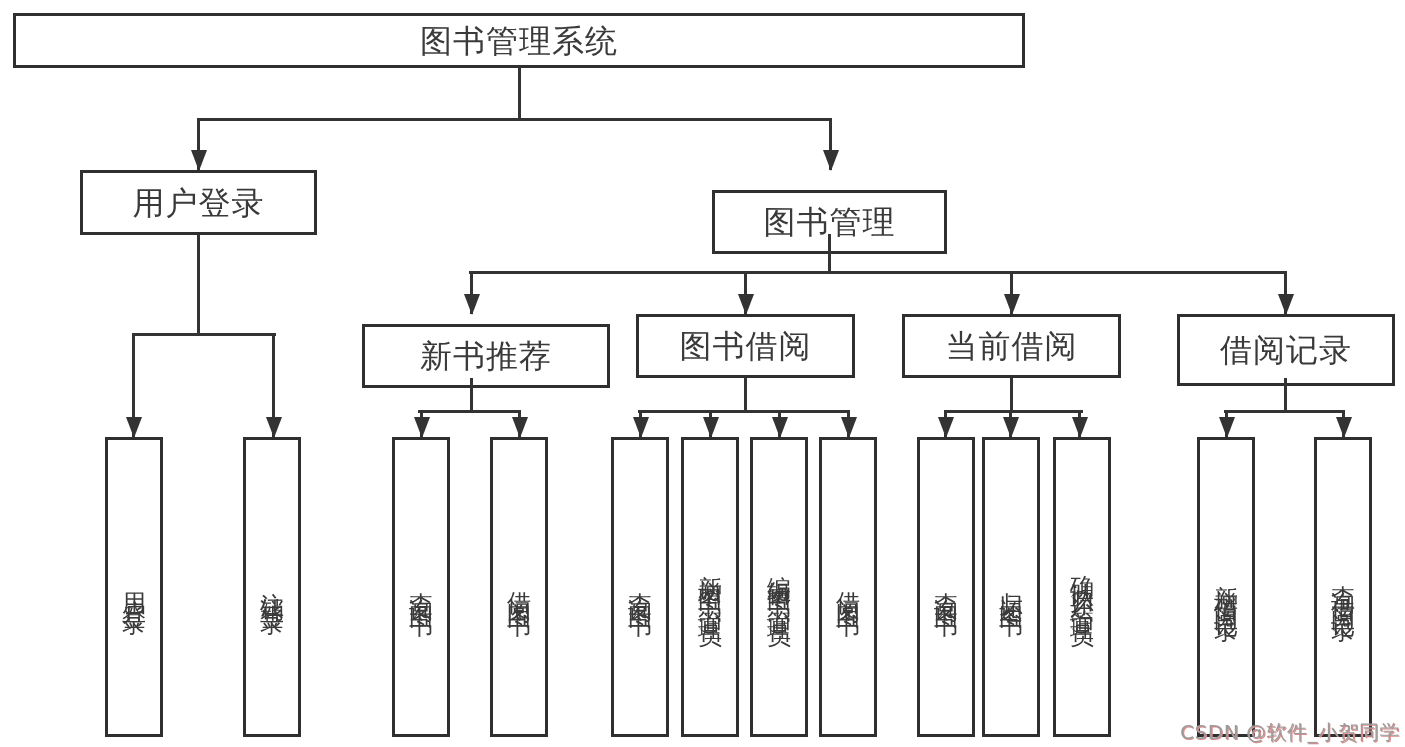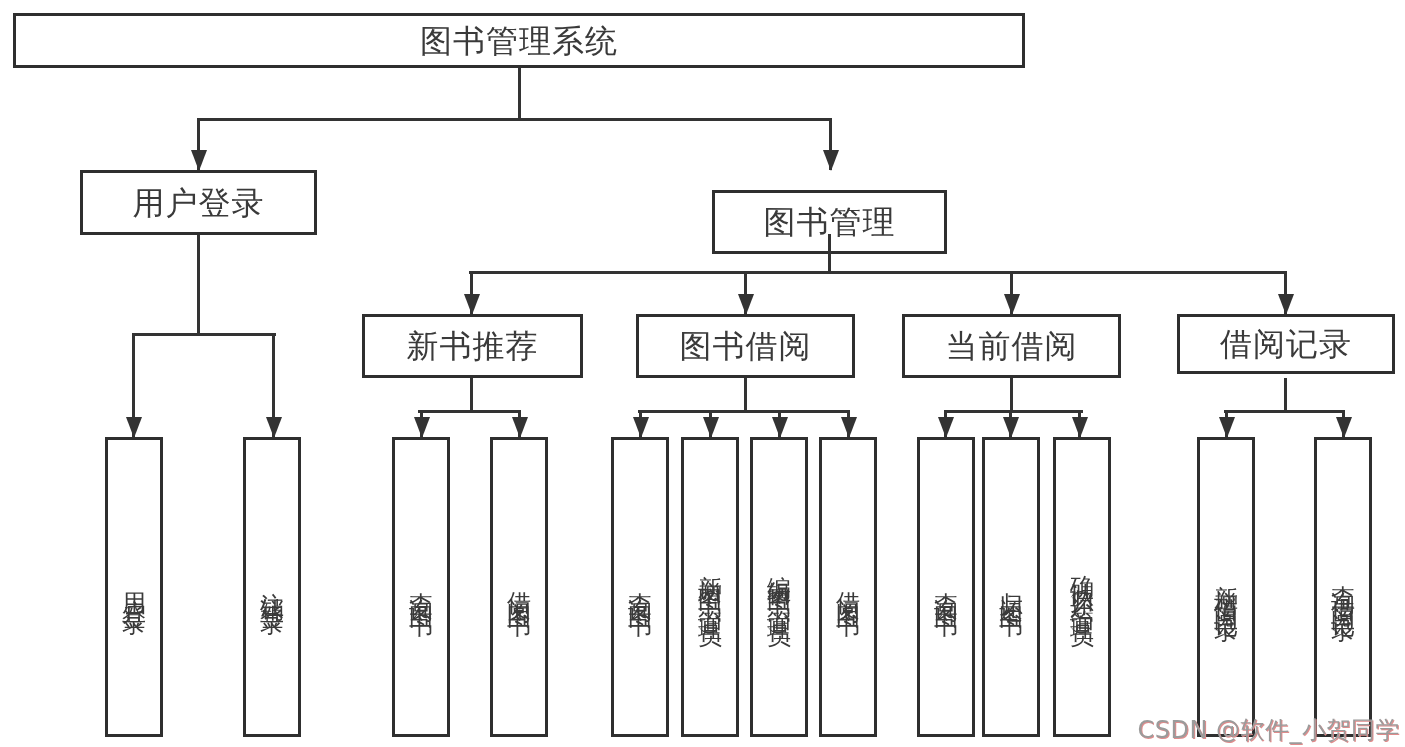--- a/index.html
+++ b/index.html
@@ -58,21 +58,21 @@
     width: 0;
     height: 0;
     border-left: 8px solid transparent;
     border-right: 8px solid transparent;
     border-top: 21px solid var(--color-line);
   }
   .watermark {
     position: absolute;
     right: 5px;
     bottom: 1px;
-    font-size: 24px;
+    font-size: 20px;
     color: var(--color-watermark);
     text-shadow: 1px 1px 0 var(--color-watermark-shadow);
     letter-spacing: 0.5px;
     z-index: 10;
   }
 </style>
 </head>
 <body>
 
 <div class="canvas">
@@ -92,24 +92,24 @@
   <div class="varrow" style="left:132px; top:333px; height:104px;"></div>
   <div class="varrow" style="left:272px; top:333px; height:104px;"></div>
 
   <div class="vline" style="left:828px; top:234px; height:37px;"></div>
   <div class="hline" style="left:469px; top:271px; width:818px;"></div>
   <div class="varrow" style="left:470px; top:271px; height:43px;"></div>
   <div class="varrow" style="left:744px; top:271px; height:43px;"></div>
   <div class="varrow" style="left:1010px; top:271px; height:43px;"></div>
   <div class="varrow" style="left:1284px; top:271px; height:43px;"></div>
 
-  <div class="box" style="left:362px; top:314px; width:221px; height:64px;">新书推荐</div>
+  <div class="box" style="left:362px; top:324px; width:248px; height:64px;">新书推荐</div>
   <div class="box" style="left:902px; top:314px; width:219px; height:64px;">当前借阅</div>
   <div class="box" style="left:636px; top:314px; width:219px; height:64px;">图书借阅</div>
-  <div class="box" style="left:1177px; top:314px; width:218px; height:60px;">借阅记录</div>
+  <div class="box" style="left:1177px; top:314px; width:218px; height:72px;">借阅记录</div>
 
   <div class="vline" style="left:470px; top:378px; height:32px;"></div>
   <div class="hline" style="left:418px; top:410px; width:103px;"></div>
   <div class="varrow" style="left:420px; top:410px; height:27px;"></div>
   <div class="varrow" style="left:518px; top:410px; height:27px;"></div>
 
   <div class="vline" style="left:744px; top:378px; height:32px;"></div>
   <div class="hline" style="left:638px; top:410px; width:212px;"></div>
   <div class="varrow" style="left:639px; top:410px; height:27px;"></div>
   <div class="varrow" style="left:709px; top:410px; height:27px;"></div>

